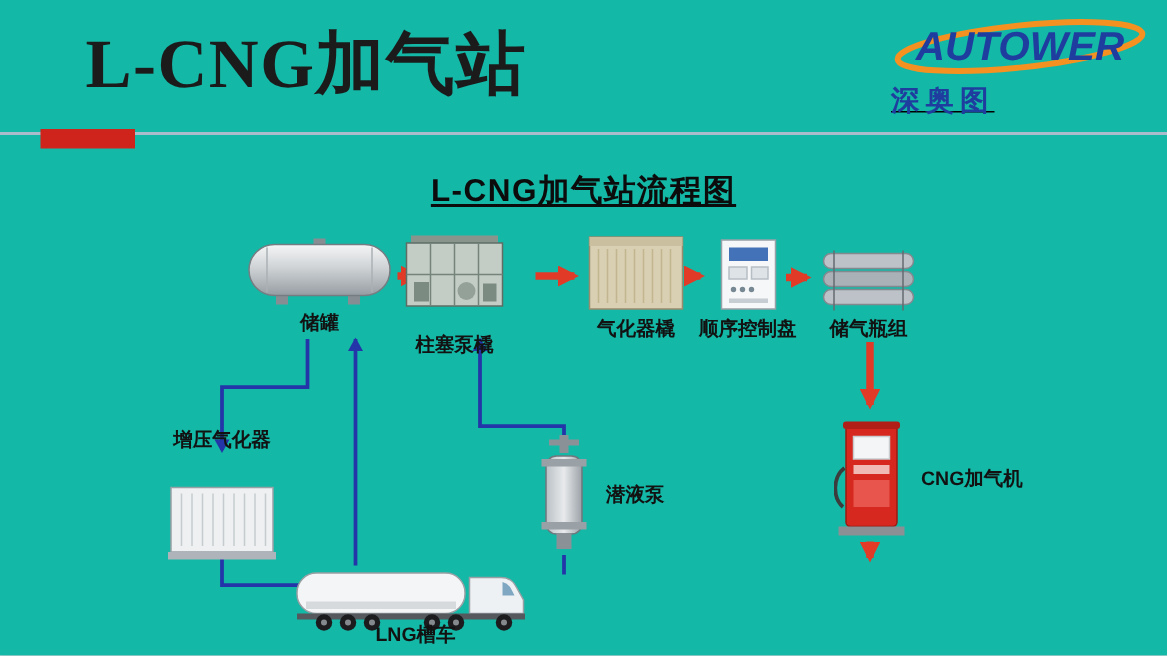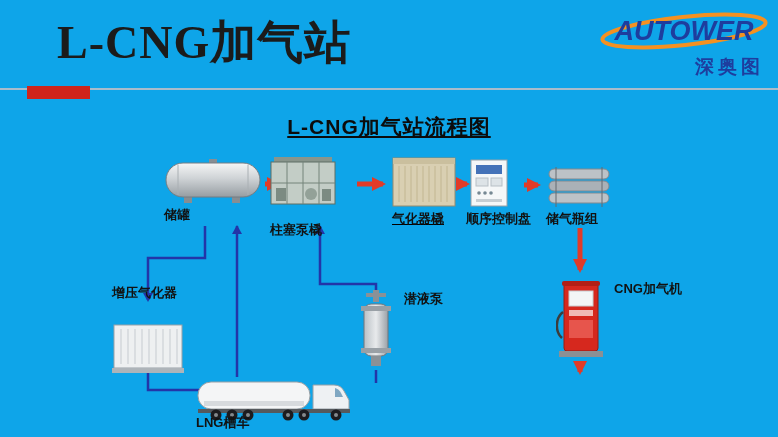--- a/index.html
+++ b/index.html
@@ -1,45 +1,45 @@
 <!DOCTYPE html>
 <html><head>
 <meta charset="utf-8">
 <style>
   html,body { margin:0; padding:0; background:#e9e9e9; }
   .slide {
-    position:relative; width:778px; height:437px; background:#0ea5e9;
+    position:relative; width:778px; height:437px; background:#14b8a6;
     font-family:"Liberation Sans", sans-serif; overflow:hidden;
     margin:0 auto; box-shadow:0 0 4px rgba(0,0,0,.25);
   }
 
   
   .slide-title {
     position:absolute; left:57px; top:12px;
     font-family:"Liberation Serif", serif; font-size:46px; font-weight:700;
     color:#1b1b1b; letter-spacing:1px; white-space:nowrap;
   }
   .top-rule { position:absolute; left:0; top:88px; width:778px; height:2px; background:#a9bccb; }
   .accent-bar { position:absolute; left:27px; top:86px; width:63px; height:13px; background:var(--accent-bar,#cf241b); }
 
-  .logo { position:absolute; right:8px; top:10px; width:176px; display:flex; flex-direction:column; align-items:flex-end; }
+  .logo { position:absolute; right:8px; top:10px; width:176px; display:flex; flex-direction:column; align-items:flex-start;text-decoration:underline; }
   .logo-mark { overflow:visible; }
   .logo-name {
     font-size:19px; font-weight:bold; color:var(--brand-blue,#1e3d9e);
     letter-spacing:4px; margin:2px 6px 0 0;
   }
 
   .diagram-title {
     position:absolute; top:113px; left:0; width:778px; text-align:center;
     font-size:21px; font-weight:bold; letter-spacing:1px; color:#0c0c0c;text-decoration:underline;
   }
 
   
   .pipes { position:absolute; left:0; top:0; z-index:1; pointer-events:none; }
-  .node { position:absolute; display:flex; flex-direction:column; align-items:flex-start; gap:2px; z-index:2; }
+  .node { position:absolute; display:flex; flex-direction:column; align-items:center; gap:2px; z-index:2; }
   .node.row { flex-direction:row; gap:8px; }
   .node.label-first { flex-direction:column; }
   .node-label { font-size:13px; font-weight:bold; color:#121212; white-space:nowrap; }
   .overlap-label { margin-top:-10px; }
 </style>
 </head>
 <body style="--accent-bar: #cf241b; --flow-arrow: #e13b28; --pipe-line: #2335a8; --brand-blue: #1e3d9e; --brand-orange: #f59120;">
 
 <div class="slide">
 
@@ -109,21 +109,21 @@
       <rect x="4" y="1" width="58" height="5" fill="#89958c"></rect>
       <rect x="1" y="6" width="64" height="42" fill="#c3cdc6" stroke="#5e6e65"></rect>
       <path d="M17 6 V48 M33 6 V48 M49 6 V48 M1 27 H65" stroke="#74847a" fill="none"></path>
       <rect x="6" y="32" width="10" height="13" fill="#7c8b82"></rect>
       <circle cx="41" cy="38" r="6" fill="#93a198"></circle>
       <rect x="52" y="33" width="9" height="12" fill="#7c8b82"></rect>
     </svg>
     <span class="node-label">柱塞泵橇</span>
   </div>
 
-  <div class="node" style="left:392px; top:154px;text-decoration:underline;">
+  <div class="node" style="left:392px; top:154px;">
     <svg width="64" height="54" viewBox="0 0 64 54">
       <rect x="1" y="4" width="62" height="48" fill="#d9cfb2" stroke="#978c6e"></rect>
       <rect x="1" y="4" width="62" height="6" fill="#cabf9e"></rect>
       <path d="M7 12 V48 M13 12 V48 M19 12 V48 M25 12 V48 M31 12 V48 M37 12 V48 M43 12 V48 M49 12 V48 M55 12 V48" stroke="#c2b691" fill="none"></path>
     </svg>
     <span class="node-label">气化器橇</span>
   </div>
 
   <div class="node" style="left:466px; top:158px;">
     <svg width="46" height="50" viewBox="0 0 46 50">

